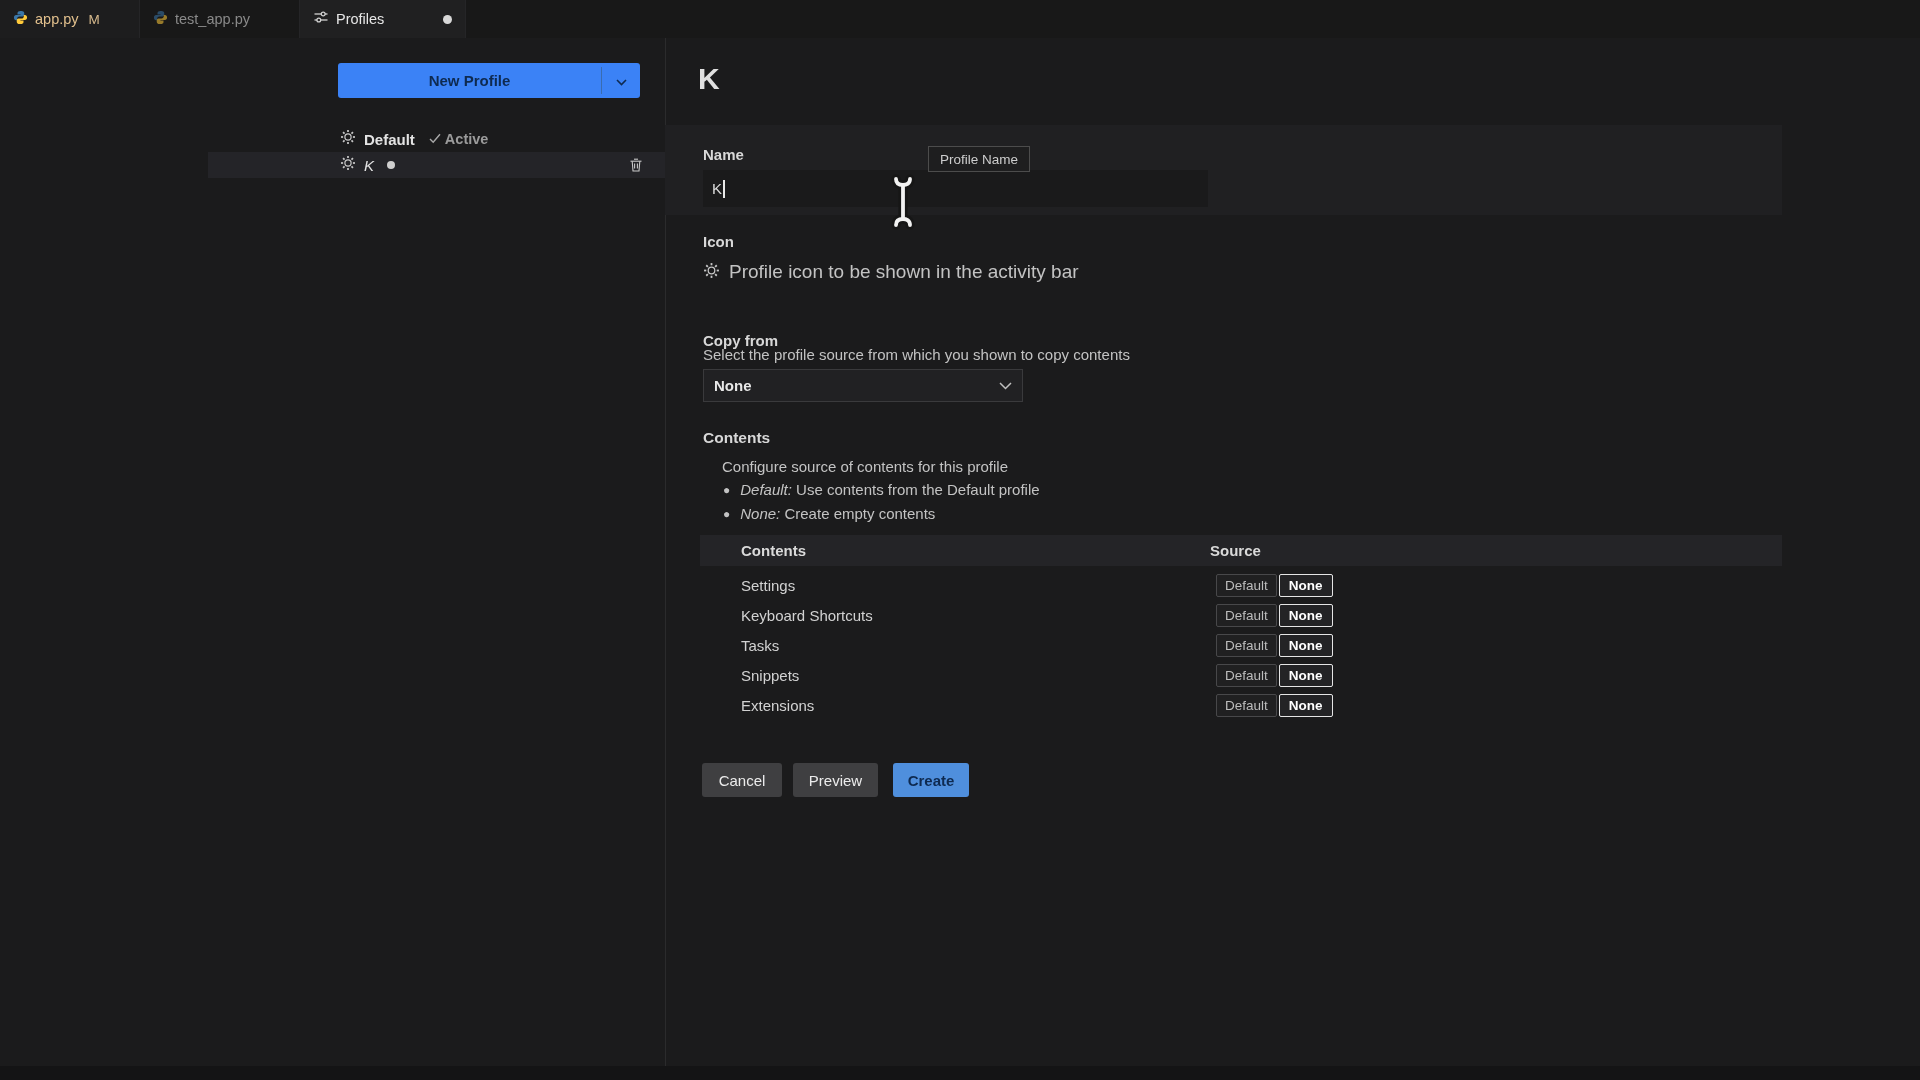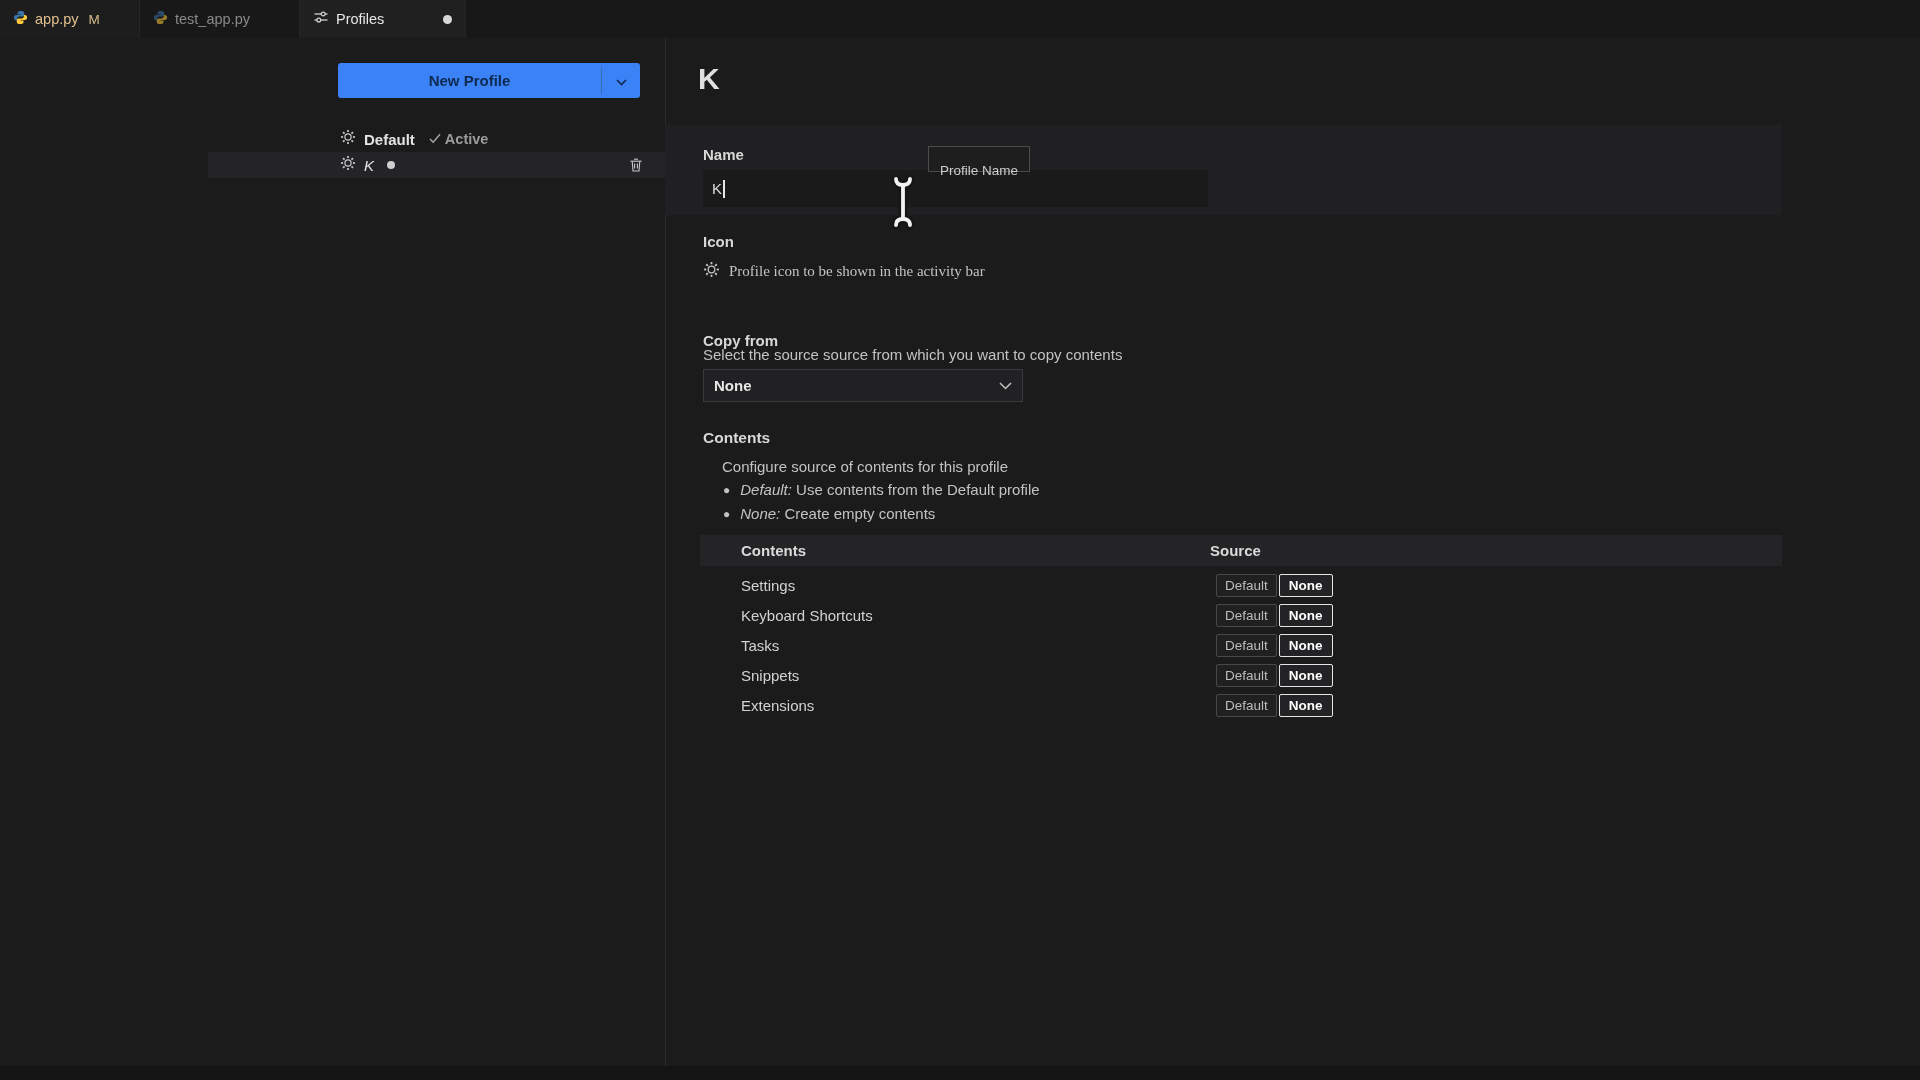--- a/index.html
+++ b/index.html
@@ -44,29 +44,29 @@
   .trash-wrap{margin-left:auto;margin-right:22px;display:flex;align-items:center;cursor:pointer;}
 
   
   .main-title{position:absolute;left:698px;top:62px;font-size:30px;font-weight:600;color:#e0e0e0;}
   .name-panel{position:absolute;left:665px;top:125px;width:1117px;height:90px;background:#202022;}
   .name-label{position:absolute;left:703px;top:146px;font-size:15px;font-weight:700;color:#d8d8d8;}
   .name-input{position:absolute;left:703px;top:170px;width:505px;height:37px;background:#1a1a1b;
       display:flex;align-items:center;padding-left:9px;box-sizing:border-box;cursor:text;}
   .name-value{font-size:15px;color:#dcdcdc;}
   .caret{display:inline-block;width:1.5px;height:18px;background:#e8e8e8;margin-left:1px;}
-  .tooltip{position:absolute;left:928px;top:146px;height:26px;line-height:26px;padding:11px 11px;
+  .tooltip{position:absolute;left:928px;top:146px;height:26px;line-height:26px;padding:0 11px;
       background:#1e1e1f;border:1px solid #4c4c4c;font-size:13.5px;color:#cdcdcd;box-sizing:border-box;}
   .ibeam{position:absolute;left:888px;top:174px;}
 
   .section-label{position:absolute;font-size:15px;font-weight:700;color:#d8d8d8;}
   .section-desc{position:absolute;font-size:15px;color:#c3c3c3;}
   .icon-label{left:703px;top:233px;}
   .icon-desc-row{position:absolute;left:703px;top:261px;display:flex;align-items:center;}
-  .icon-desc-row .desc-text{font-size:15px;color:#c3c3c3;margin-left:9px;font-family:Liberation Serif, serif;}
+  .icon-desc-row .desc-text{font-size:19px;color:#c3c3c3;margin-left:9px;}
 
   .copyfrom-label{left:703px;top:332px;}
   .copyfrom-desc{left:703px;top:346px;}
   .select-box{position:absolute;left:703px;top:369px;width:320px;height:33px;background:#212123;
       border:1px solid #3a3a3c;box-sizing:border-box;display:flex;align-items:center;
       padding:0 10px;cursor:pointer;}
   .select-value{font-size:15px;font-weight:600;color:#e8e8e8;}
   .select-box svg{margin-left:auto;}
 
   .contents-label{left:703px;top:429px;font-size:15.5px;}
@@ -246,21 +246,21 @@
             <line x1="11.45" y1="11.45" x2="12.95" y2="12.95"></line>
             <line x1="3.05" y1="12.95" x2="4.55" y2="11.45"></line>
             <line x1="11.45" y1="4.55" x2="12.95" y2="3.05"></line>
           </g>
         </svg>
     </span>
     <span class="desc-text">Profile icon to be shown in the activity bar</span>
   </div>
 
   <div class="section-label copyfrom-label">Copy from</div>
-  <div class="section-desc copyfrom-desc">Select the source source from which you want to copy contents</div>
+  <div class="section-desc copyfrom-desc">Select the profile source from which you shown to copy contents</div>
   <div class="select-box">
     <span class="select-value">None</span>
     <svg width="13" height="8" viewBox="0 0 13 8" fill="none" stroke="#c0c0c0" stroke-width="1.5">
         <polyline points="1,1 6.5,6.5 12,1"></polyline>
       </svg>
   </div>
 
   <div class="section-label contents-label">Contents</div>
   <div class="section-desc contents-desc">Configure source of contents for this profile</div>
   <div class="bullet bullet-1"><span class="b-dot">●</span><span class="b-term">Default:</span><span class="b-text"> Use contents from the Default profile</span></div>
@@ -302,14 +302,19 @@
     </div>
     <div class="t-row">
       <span class="row-label">Extensions</span>
       <span class="seg">
           <span class="seg-default">Default</span>
           <span class="seg-none">None</span>
         </span>
     </div>
   </div>
 
+  <div class="actions">
+    <div class="btn btn-secondary btn-cancel">Cancel</div>
+    <div class="btn btn-secondary btn-preview">Preview</div>
+    <div class="btn btn-create">Create</div>
+  </div>
 
 </div>
 
 </body></html>

